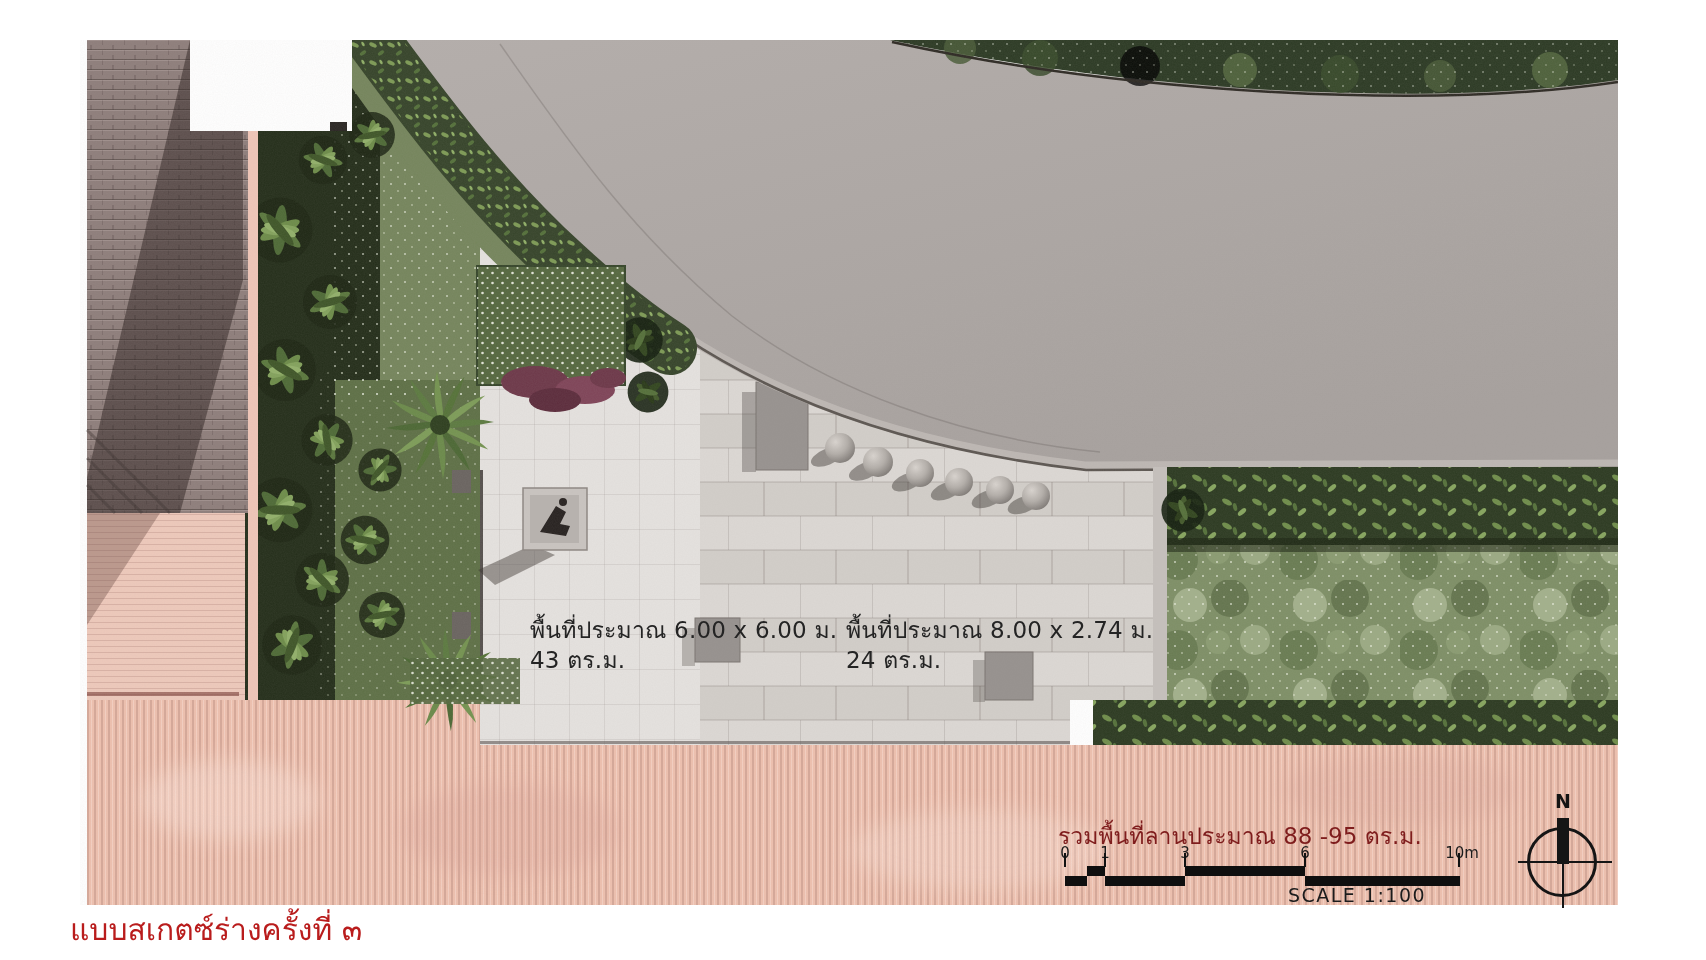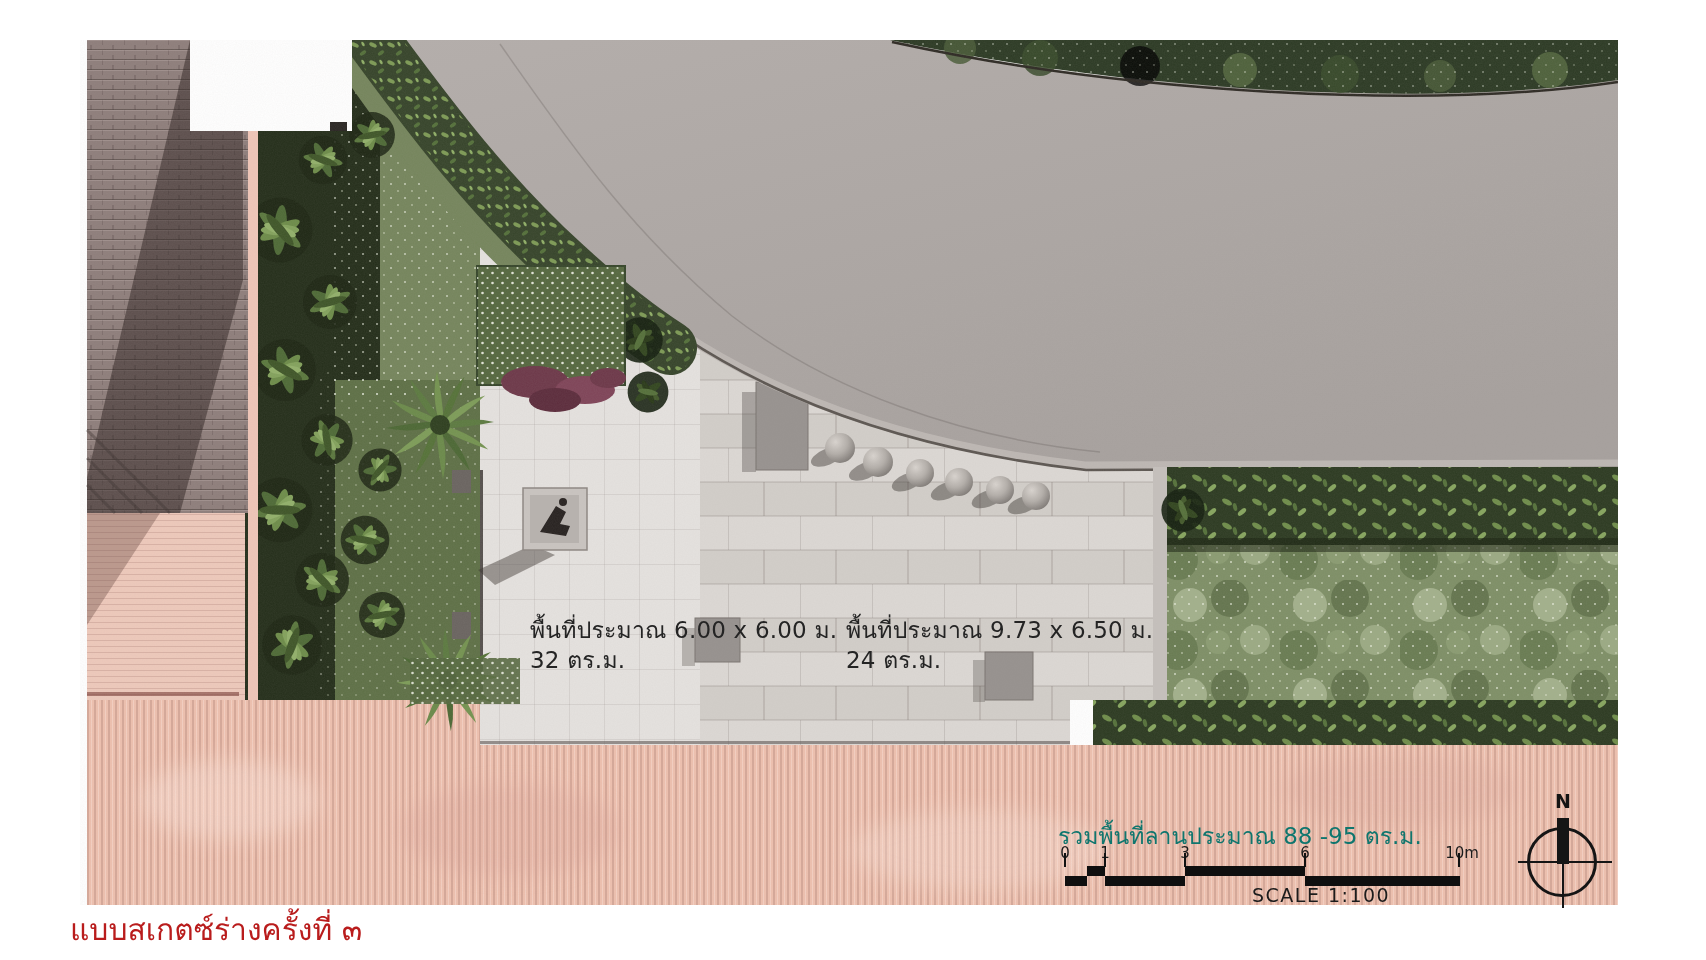--- a/index.html
+++ b/index.html
@@ -2,25 +2,25 @@
 <html><head>
 <meta charset="utf-8">
 <style>
   html,body{margin:0;padding:0;background:#ffffff;}
   .stage{position:relative;width:1706px;height:960px;background:#ffffff;overflow:hidden;
          font-family:"DejaVu Sans","Liberation Sans",sans-serif;}
   .plan-svg{position:absolute;left:80px;top:40px;width:1538px;height:865px;display:block;}
   .area-label{position:absolute;font-size:23px;line-height:30px;color:#242424;letter-spacing:.2px;white-space:nowrap;}
   .lbl-1{left:530px;top:615px;}
   .lbl-2{left:846px;top:615px;}
-  .total-label{position:absolute;left:1058px;top:818px;font-size:23px;color:#0f766e;white-space:nowrap;}
+  .total-label{position:absolute;left:1058px;top:818px;font-size:23px;color:#7f1d1d;white-space:nowrap;}
   .tick{position:absolute;top:844px;font-size:15px;color:#1b1b1b;transform:translateX(-50%);white-space:nowrap;}
   .tickline{position:absolute;top:853px;width:2px;height:14px;background:#121212;}
   .seg{position:absolute;height:10px;background:#0f0f0f;}
-  .scale-text{position:absolute;left:1252px;top:884px;width:210px;text-align:left;font-size:19px;
+  .scale-text{position:absolute;left:1252px;top:884px;width:210px;text-align:center;font-size:19px;
               letter-spacing:1.5px;color:#1c1c1c;white-space:nowrap;}
   .compass-circle{position:absolute;left:1527px;top:827px;width:70px;height:70px;border:3px solid #151515;border-radius:50%;box-sizing:border-box;}
   .compass-h{position:absolute;left:1518px;top:861px;width:94px;height:2px;background:#151515;}
   .compass-v{position:absolute;left:1562px;top:819px;width:2px;height:89px;background:#151515;}
   .compass-bar{position:absolute;left:1557px;top:818px;width:12px;height:46px;background:#151515;}
   .compass-n{position:absolute;left:1563px;top:790px;transform:translateX(-50%);font-size:19px;font-weight:bold;color:#141414;}
   .caption{position:absolute;left:70px;top:906px;font-size:30px;color:#b91c1c;white-space:nowrap;}
 </style>
 </head>
 <body>
@@ -250,24 +250,24 @@
     <rect x="168" y="91" width="10" height="569" fill="#f0c6b8"></rect>
 
     <rect x="110" y="0" width="162" height="91" fill="#ffffff"></rect>
     <rect x="250" y="82" width="17" height="9" fill="#2a2623"></rect>
 
     <rect x="0" y="0" width="1538" height="865" filter="url(#grain)"></rect>
   </svg>
 
   <div class="area-label lbl-1">
     <div>พื้นที่ประมาณ 6.00 x 6.00 ม.</div>
-    <div>32 ตร.ม.</div>
+    <div>43 ตร.ม.</div>
   </div>
   <div class="area-label lbl-2">
-    <div>พื้นที่ประมาณ 9.73 x 6.50 ม.</div>
+    <div>พื้นที่ประมาณ 8.00 x 2.74 ม.</div>
     <div>24 ตร.ม.</div>
   </div>
   <div class="total-label">รวมพื้นที่ลานประมาณ 88 -95 ตร.ม.</div>
 
   <div>
     <span class="tick" style="left:1065px">0</span>
     <span class="tick" style="left:1105px">1</span>
     <span class="tick" style="left:1185px">3</span>
     <span class="tick" style="left:1305px">6</span>
     <span class="tick" style="left:1462px">10m</span>

